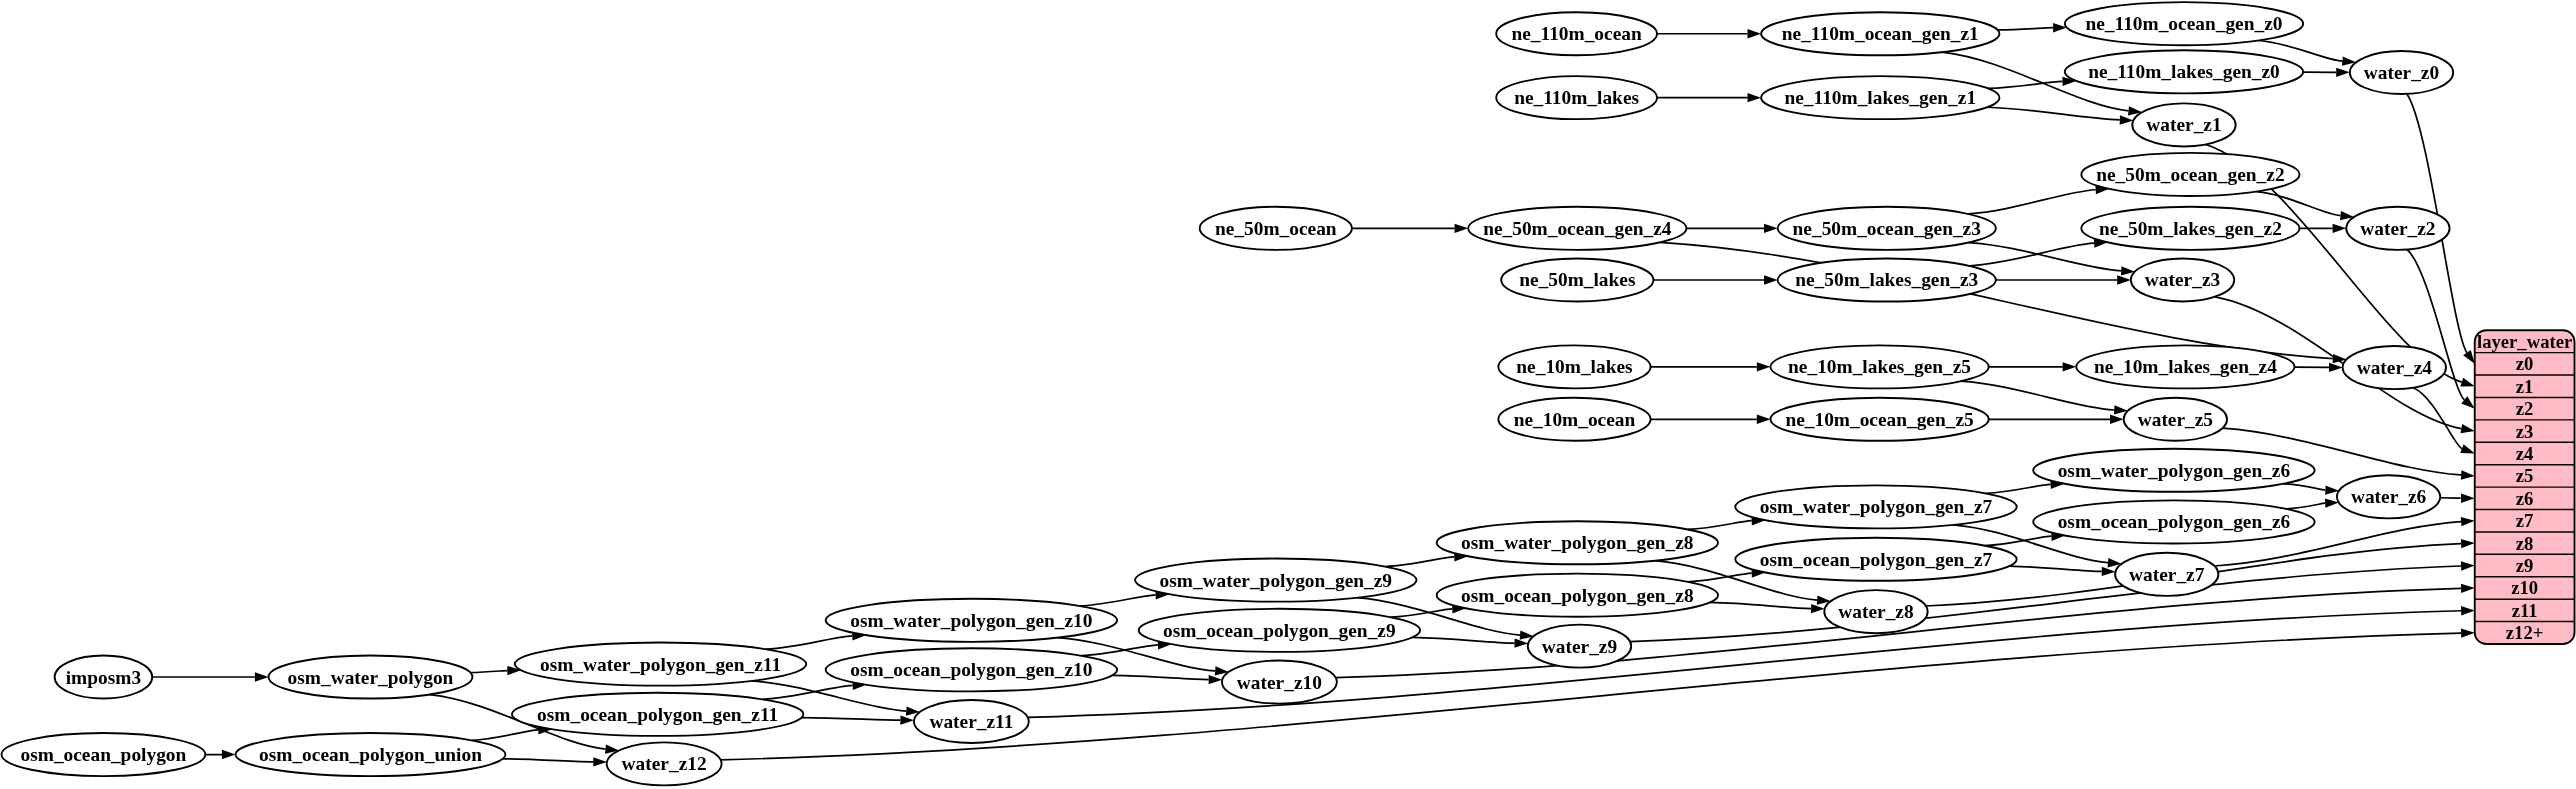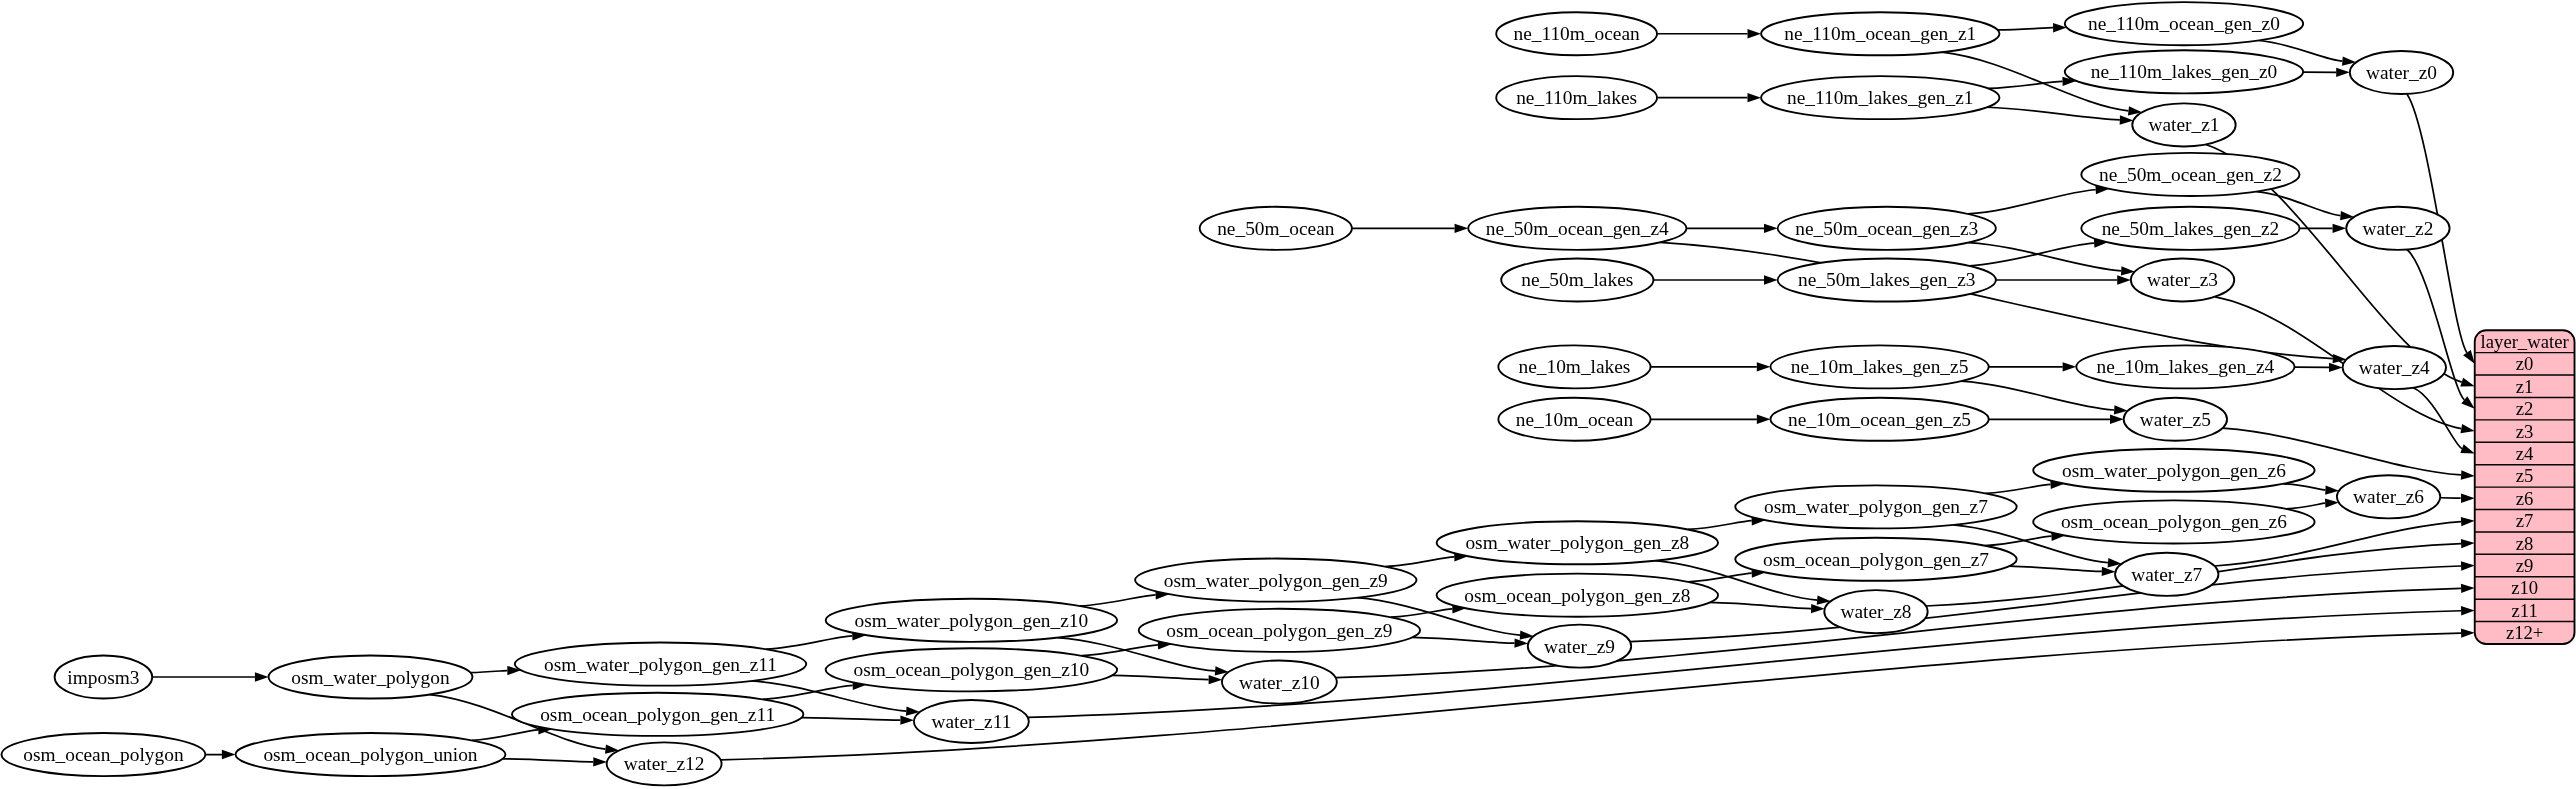--- a/index.html
+++ b/index.html
@@ -3,20 +3,21 @@
 <meta charset="utf-8">
 <style>
   html, body { margin: 0; padding: 0; background: #ffffff; }
   .stage {
     position: relative;
     width: 2576px;
     height: 789px;
     background: #ffffff;
     overflow: hidden;
     font-family: "Liberation Serif", "DejaVu Serif", serif;
+    font-weight: bold;
   }
   svg { display: block; width: 100%; height: 100%; }
   svg text {
     font-family: "Liberation Serif", "DejaVu Serif", serif;
     fill: #000000;
     text-anchor: middle;
   }
 </style>
 </head>
 <body>

